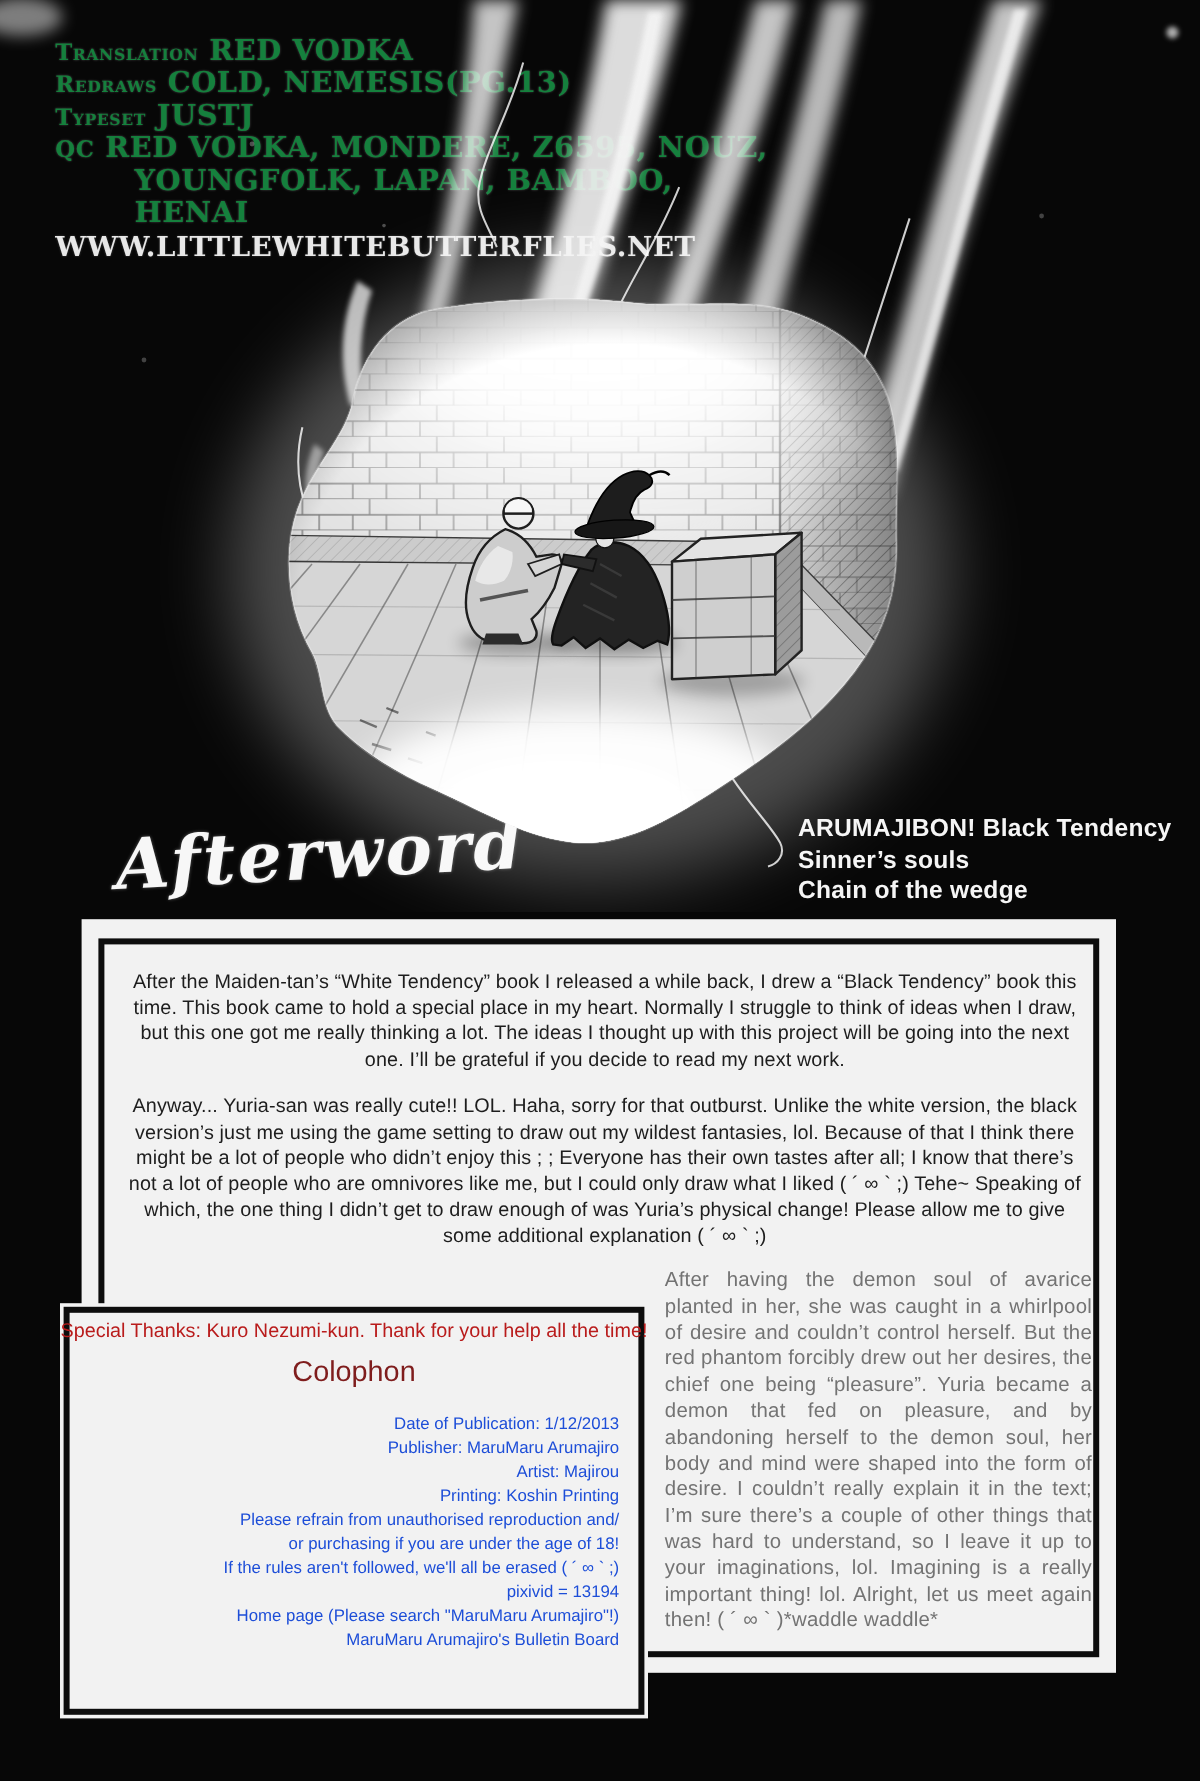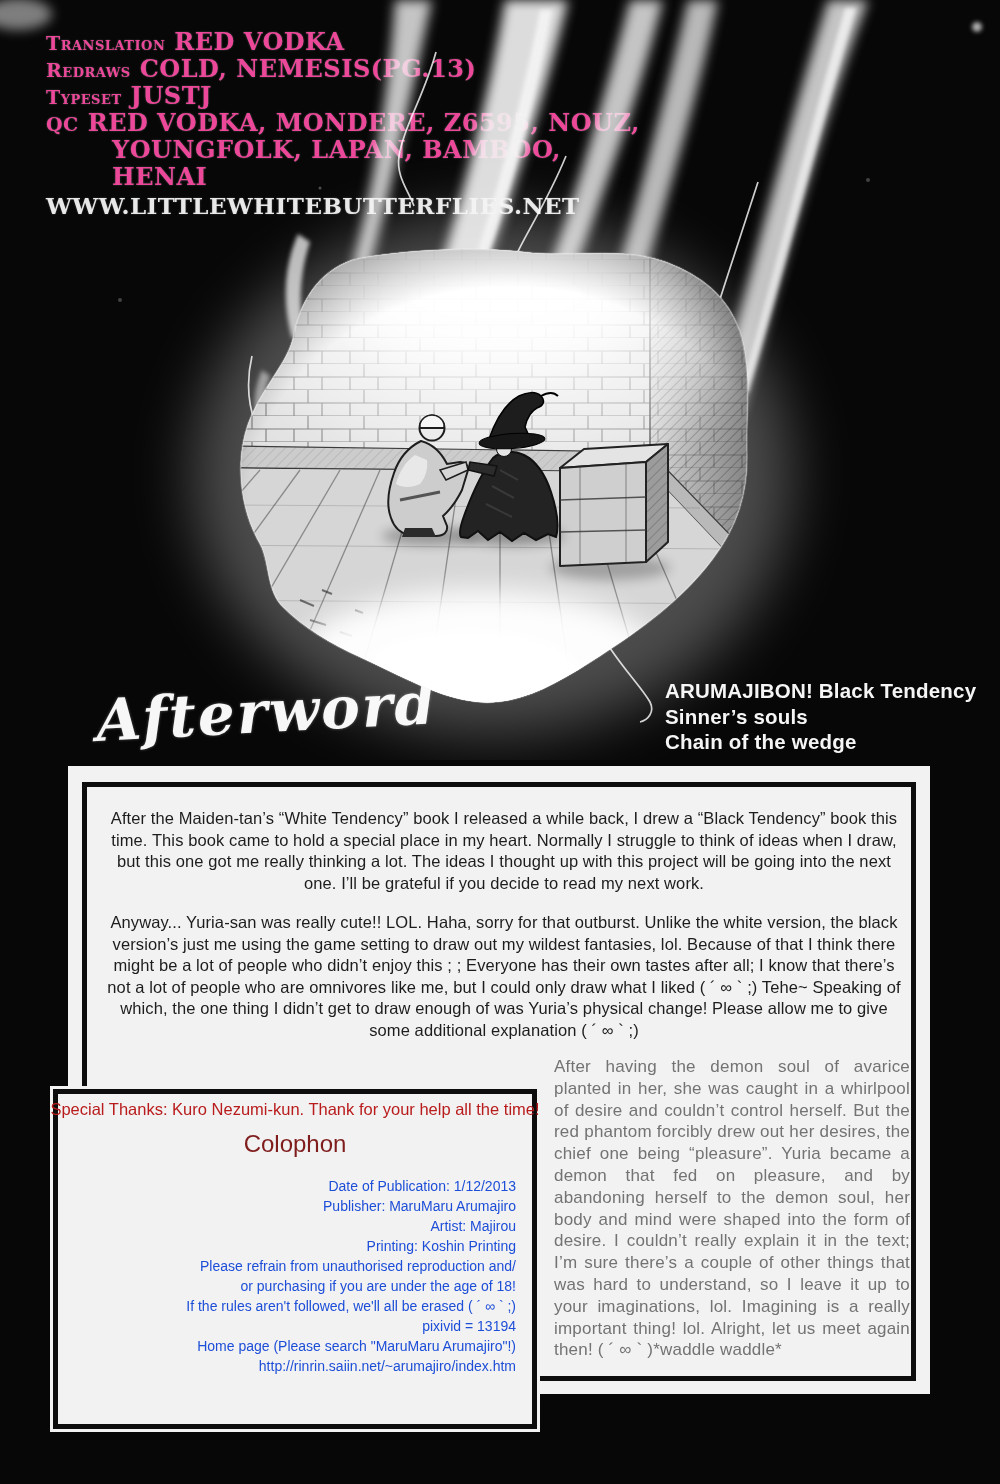--- a/index.html
+++ b/index.html
@@ -1,19 +1,19 @@
 <!DOCTYPE html>
 <html><head>
 <meta charset="utf-8">
 <style>
   html,body{margin:0;padding:0;background:#070707;}
   .page{position:relative;width:1000px;height:1484px;background:#070707;overflow:hidden;
         font-family:"Liberation Sans",sans-serif;}
   
-  .credits{position:absolute;left:46px;top:28px;color:#ec4899;
+  .credits{position:absolute;left:46px;top:28px;color:#15803d;
            font-family:"DejaVu Serif",serif;font-weight:bold;
            text-shadow:0 0 2px rgba(255,255,255,.28);}
   .credit-line{height:27px;line-height:27px;white-space:nowrap;}
   .credit-line.cont{padding-left:66px;}
   .credit-label{font-variant:small-caps;font-size:19px;margin-right:9px;letter-spacing:.5px;}
   .credit-value{font-size:24px;letter-spacing:.5px;}
   .site-url{position:absolute;left:46px;top:192px;color:#e8e8e8;
             font-family:"DejaVu Serif",serif;font-weight:bold;font-size:23px;letter-spacing:.5px;
             text-shadow:0 0 2px rgba(255,255,255,.28);}
   
@@ -264,17 +264,17 @@
     <div class="colophon-list">
       <div>Date of Publication: 1/12/2013</div>
       <div>Publisher: MaruMaru Arumajiro</div>
       <div>Artist: Majirou</div>
       <div>Printing: Koshin Printing</div>
       <div>Please refrain from unauthorised reproduction and/</div>
       <div>or purchasing if you are under the age of 18!</div>
       <div>If the rules aren't followed, we'll all be erased ( ´ ∞ ` ;)</div>
       <div>pixivid = 13194</div>
       <div>Home page (Please search "MaruMaru Arumajiro"!)</div>
-      <div>http://rinrin.saiin.net/~arumajiro/index.htm</div>
+      <div>MaruMaru Arumajiro's Bulletin Board</div>
     </div>
   </div>
 
 </div>
 
 </body></html>

